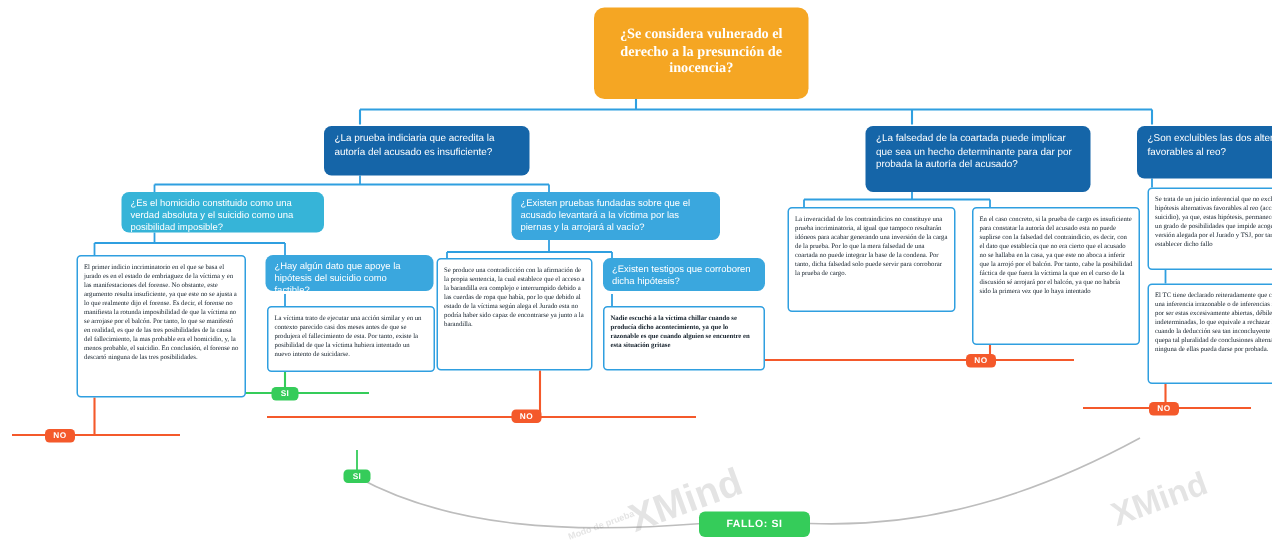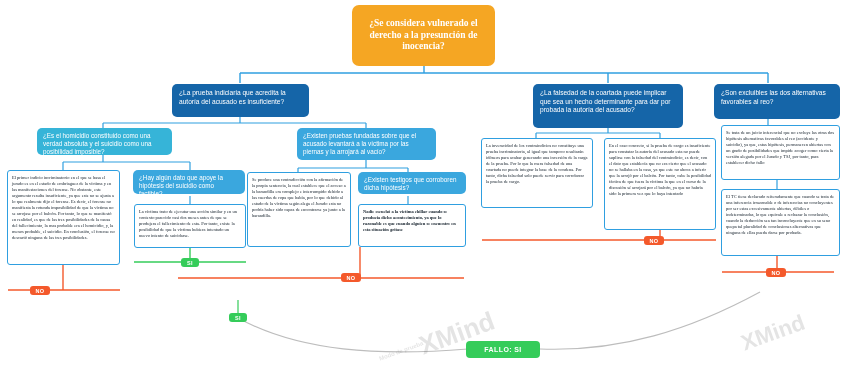--- a/index.html
+++ b/index.html
@@ -4,21 +4,21 @@
 <style>
   html,body{margin:0;padding:0;}
   body{
     width:848px;height:371px;
     background:#ffffff;
     font-family:"Liberation Serif", serif;
     overflow:hidden;
     position:relative;
   }
   #canvas{position:absolute;left:0;top:0;width:848px;height:371px;}
-  .node{position:absolute;box-sizing:border-box;}
+  .node{position:absolute;box-sizing:border-box;margin-left:44px;}
 
   
   .root{
     background:#f5a623;
     border-radius:7px;
     color:#ffffff;
     font-weight:bold;
     font-size:9.5px;
     line-height:11.5px;
     text-align:center;

